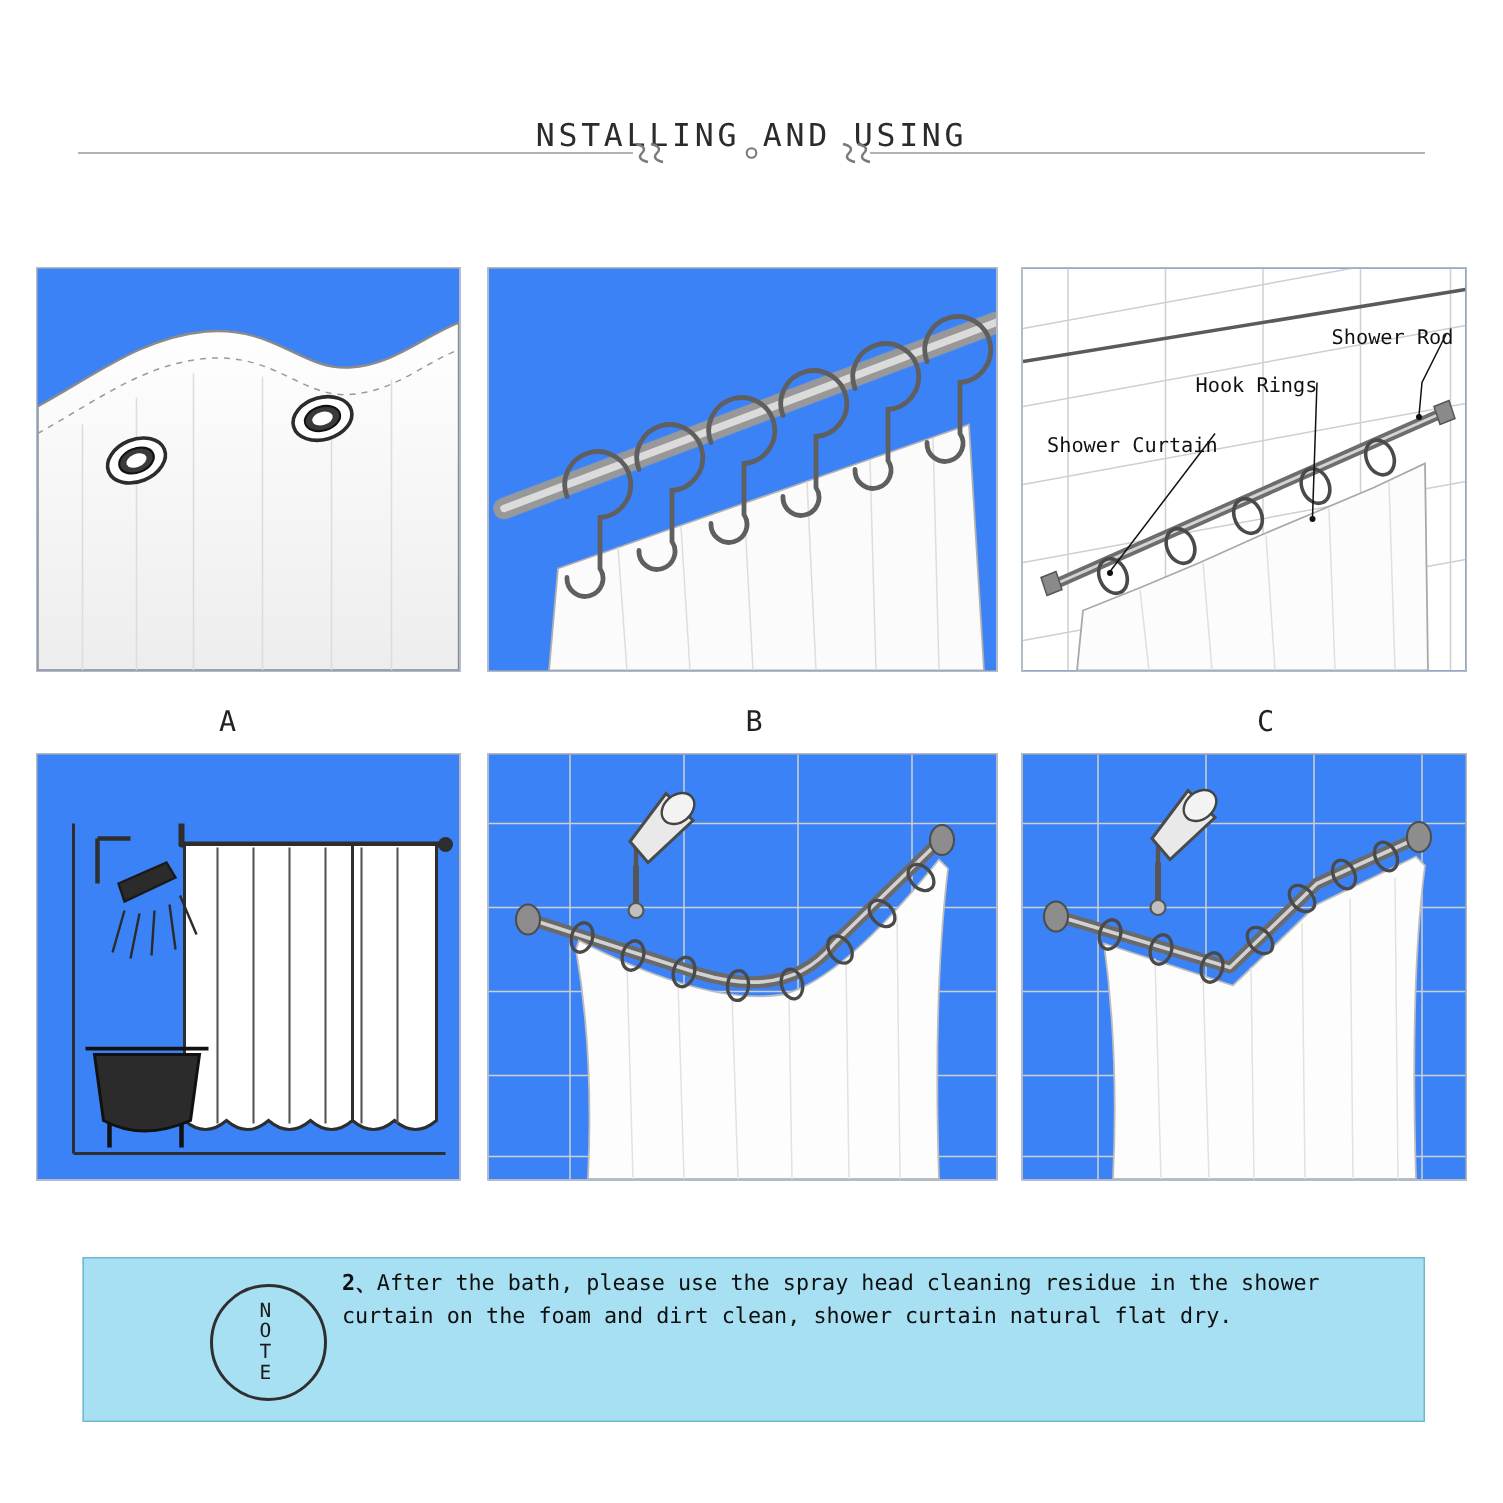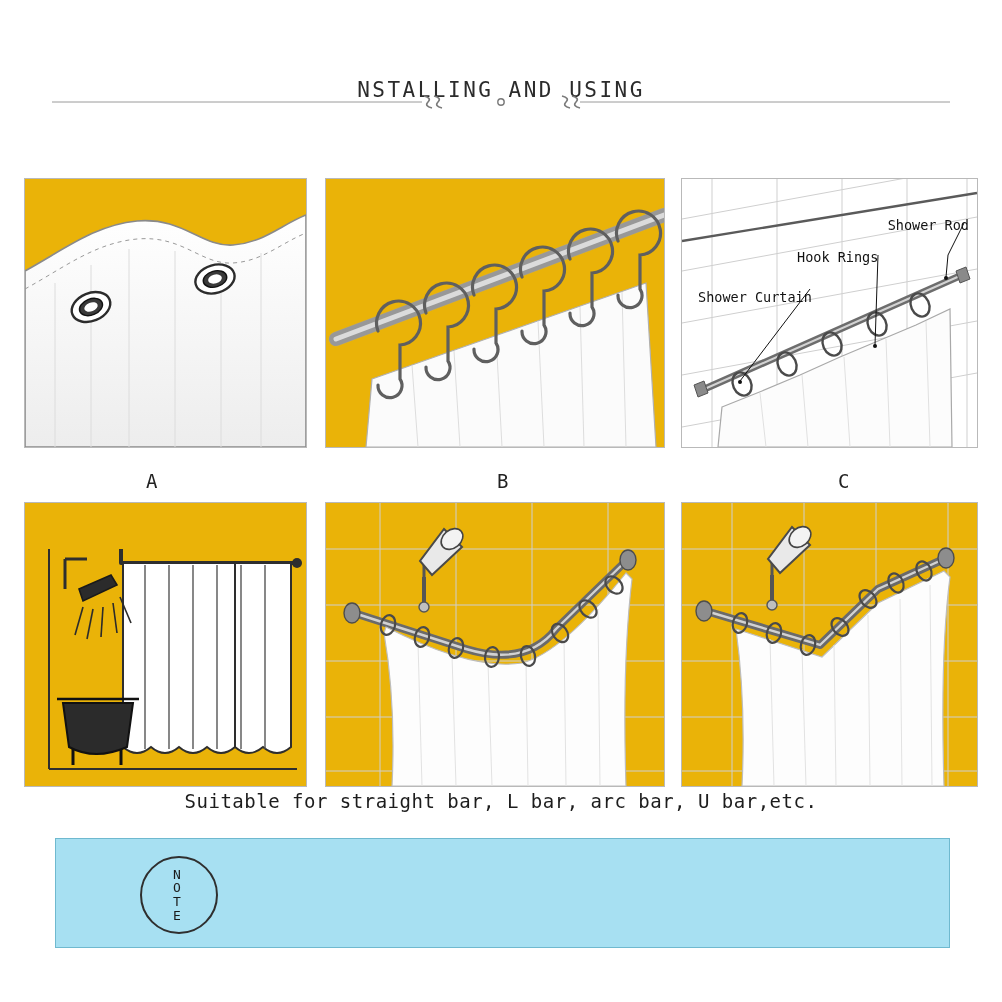--- a/index.html
+++ b/index.html
@@ -19,21 +19,21 @@
   }
   .header .title{
     font-size:21px;letter-spacing:2.5px;color:#2b2b2b;
     font-family:"DejaVu Sans Mono", monospace;
   }
   .divider{
     position:absolute;top:92px;left:52px;width:898px;height:20px;
   }
   
   .panel{
-    position:absolute;border:1px solid #b9b9b9;background:#eab308;box-sizing:border-box;
+    position:absolute;border:1px solid #b9b9b9;background:#3b82f6;box-sizing:border-box;
     overflow:hidden;
   }
   .caption{
     position:absolute;font-size:19px;color:#222;
     font-family:"DejaVu Sans Mono", monospace;
   }
 
   
   #panel-a{left:24px;top:178px;width:283px;height:270px;}
   #panel-b{left:325px;top:178px;width:340px;height:270px;}
@@ -352,25 +352,27 @@
       </g>
 
       <path d="M90 94 L90 58" stroke="#555" stroke-width="3" fill="none"></path>
       <path d="M110 24 L128 42 L98 70 L86 56 Z" fill="#e9e9e9" stroke="#4a4a4a" stroke-width="2"></path>
       <ellipse cx="118" cy="34" rx="12" ry="9" fill="#f3f3f3" stroke="#444" stroke-width="1.6" transform="rotate(-40 118 34)"></ellipse>
       <path d="M90 72 L90 98" stroke="#555" stroke-width="4" fill="none"></path>
       <circle cx="90" cy="102" r="5" fill="#bfbfbf" stroke="#555" stroke-width="1.4"></circle>
     </svg>
   </div>
 
-  <div class="suitable">Suitable for straight bar, L bar, arc bar, U bar,etc.</div>
 
   <div class="note-box"></div>
   <div class="note-badge">
     <span>N</span>
     <span>O</span>
     <span>T</span>
     <span>E</span>
   </div>
   <div class="note-text">
+    <div>
+      <span class="num">2、</span><span>After the bath, please use the spray head cleaning residue in the shower curtain on the foam and dirt clean, shower curtain natural flat dry.</span>
+    </div>
   </div>
 
 </div>
 
 </body></html>

